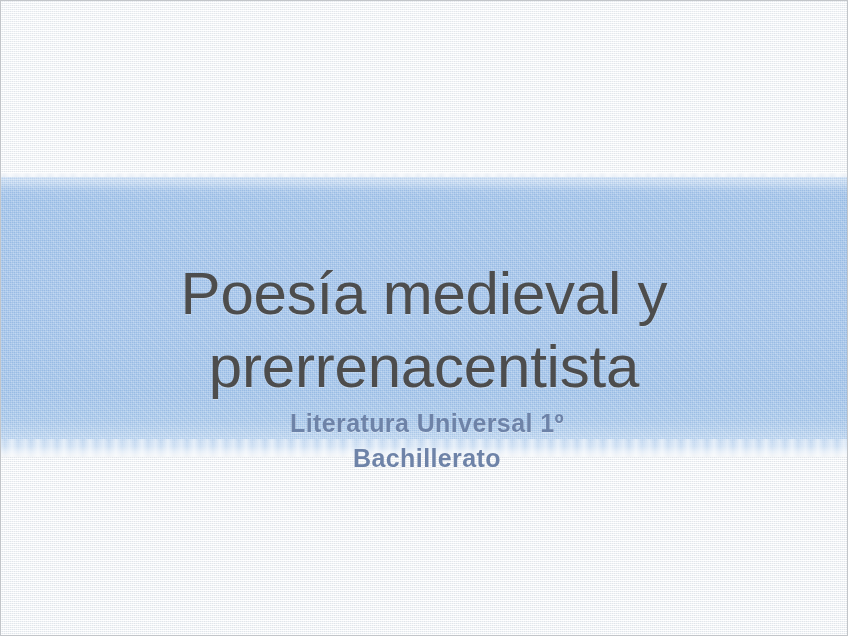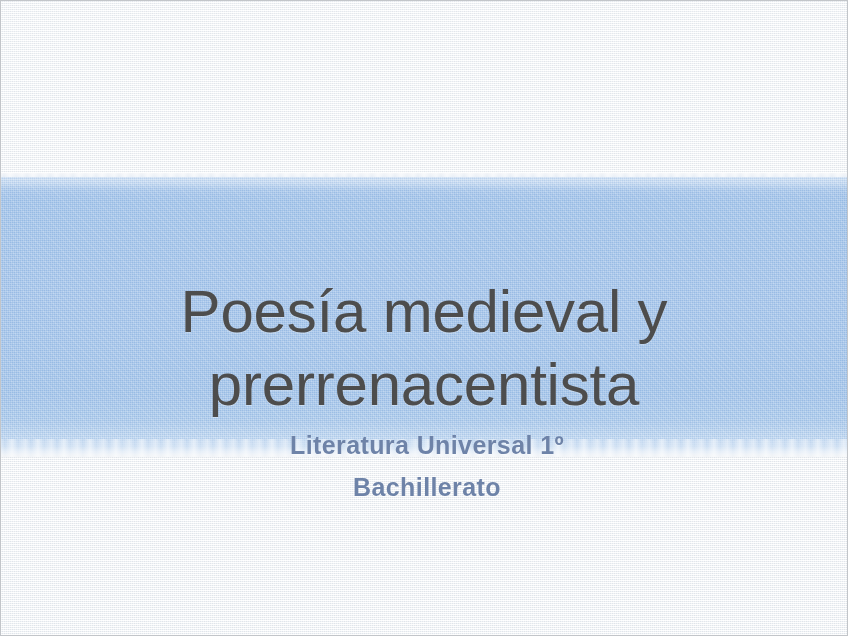--- a/index.html
+++ b/index.html
@@ -126,41 +126,40 @@
   }
 
   
   .content {
     position: absolute;
     left: 0;
     right: 0;
     top: 256px;
     text-align: center;
     pointer-events: none;
-    margin-top: 18px;
   }
 
   .title {
     margin: 0;
     font-family: "Liberation Sans", sans-serif;
     font-weight: 400;
     font-size: 60px;
     line-height: 73px;
     letter-spacing: -0.2px;
     color: #4d4d4d;
     text-shadow: 0 1px 0 rgba(255,255,255,0.28);
     white-space: pre-line;
   }
 
   .subtitle {
     margin: 3px 0 0 0;
     font-family: "Liberation Sans", sans-serif;
     font-weight: 700;
     font-size: 25px;
-    line-height: 42px;
+    line-height: 35px;
     letter-spacing: 0.4px;
     color: #6e83a8;
     text-shadow: 0 1px 0 rgba(255,255,255,0.35);
     white-space: pre-line;
     padding-left: 6px;
   }
 </style>
 </head>
 <body>
 

